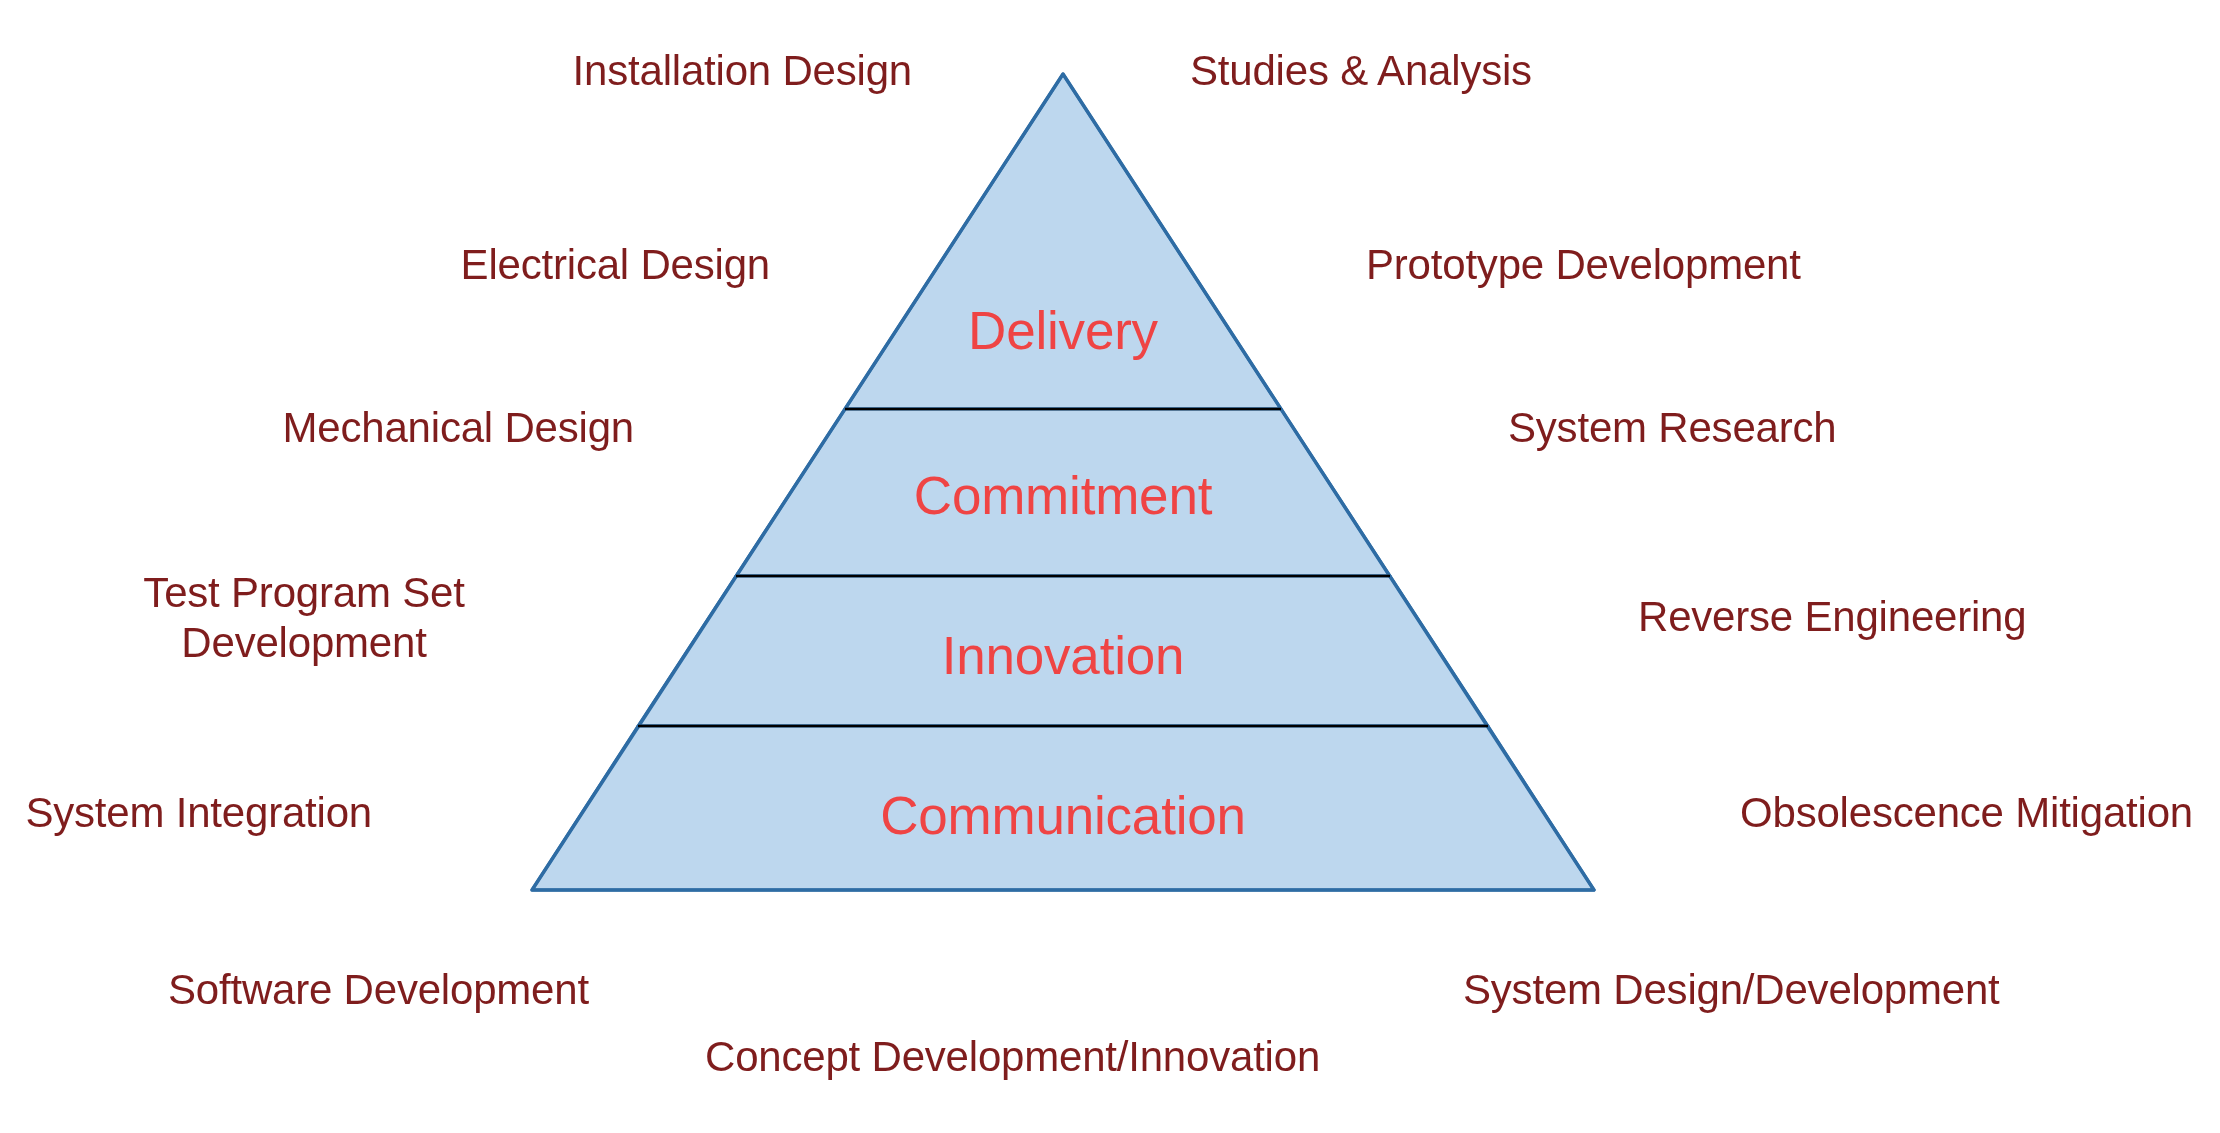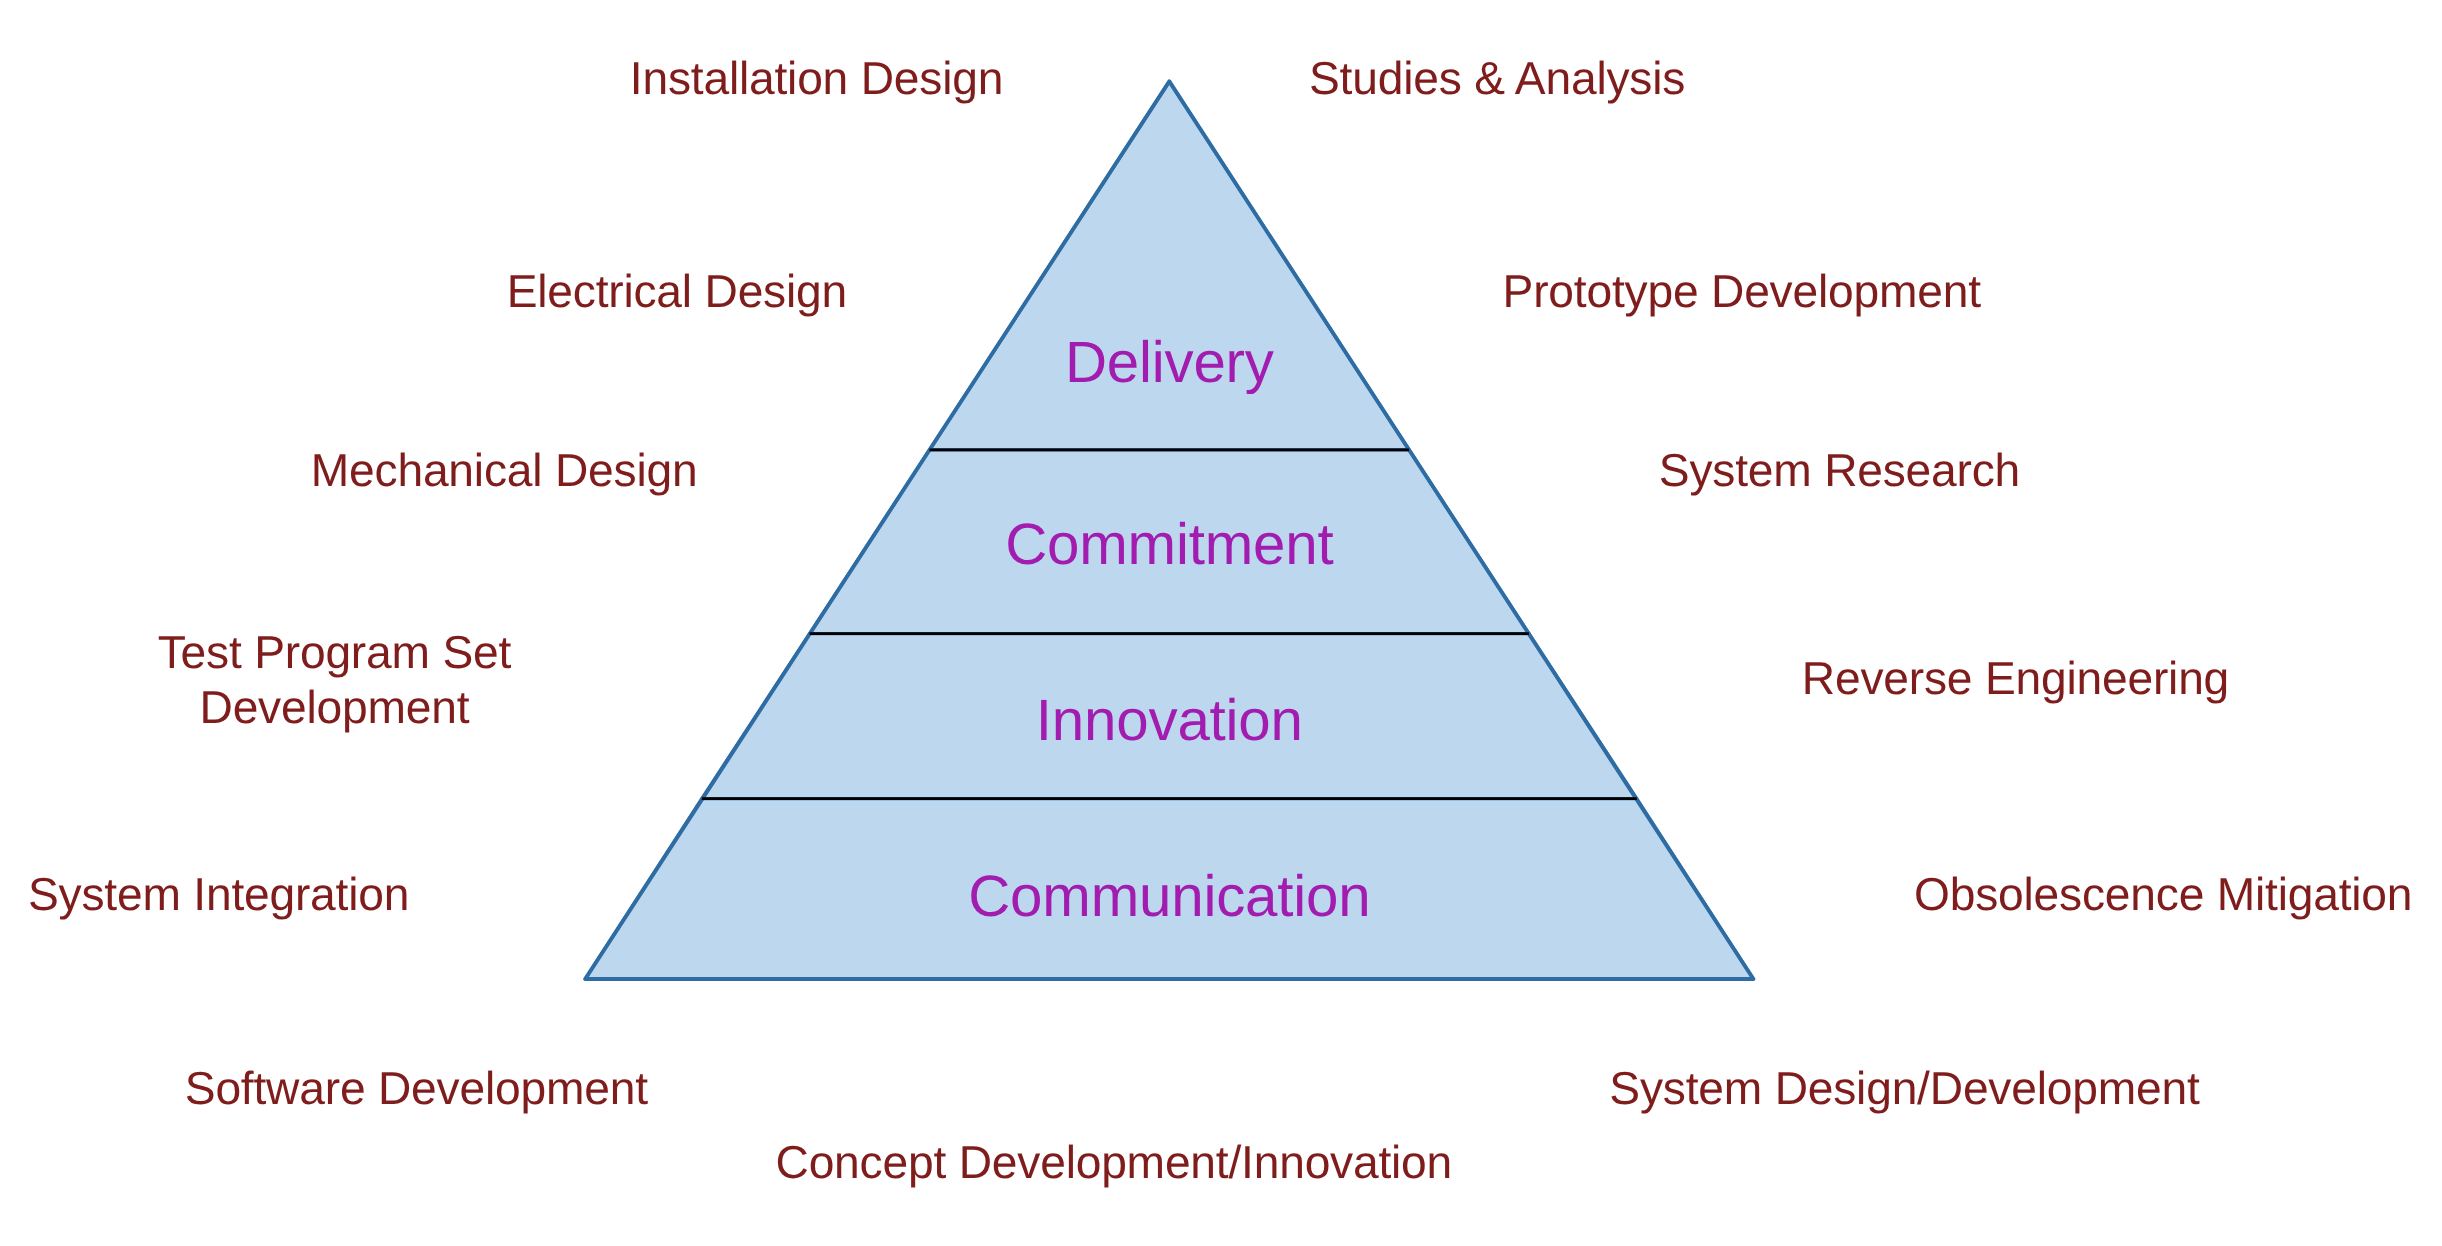--- a/index.html
+++ b/index.html
@@ -24,21 +24,21 @@
     position: absolute;
     left: 0;
     top: 0;
     width: 2220px;
     height: 1133px;
   }
   
   .level-label {
     position: absolute;
     text-align: center;
-    color: #a21caf;
+    color: #ef4444;
     font-weight: 400;
     white-space: nowrap;
     transform: translate(-50%, -50%);
     letter-spacing: -0.2px;
   }
   .level-delivery     { font-size: 53px; }
   .level-commitment   { font-size: 53px; }
   .level-innovation   { font-size: 53px; }
   .level-communication{ font-size: 53px; }
 

